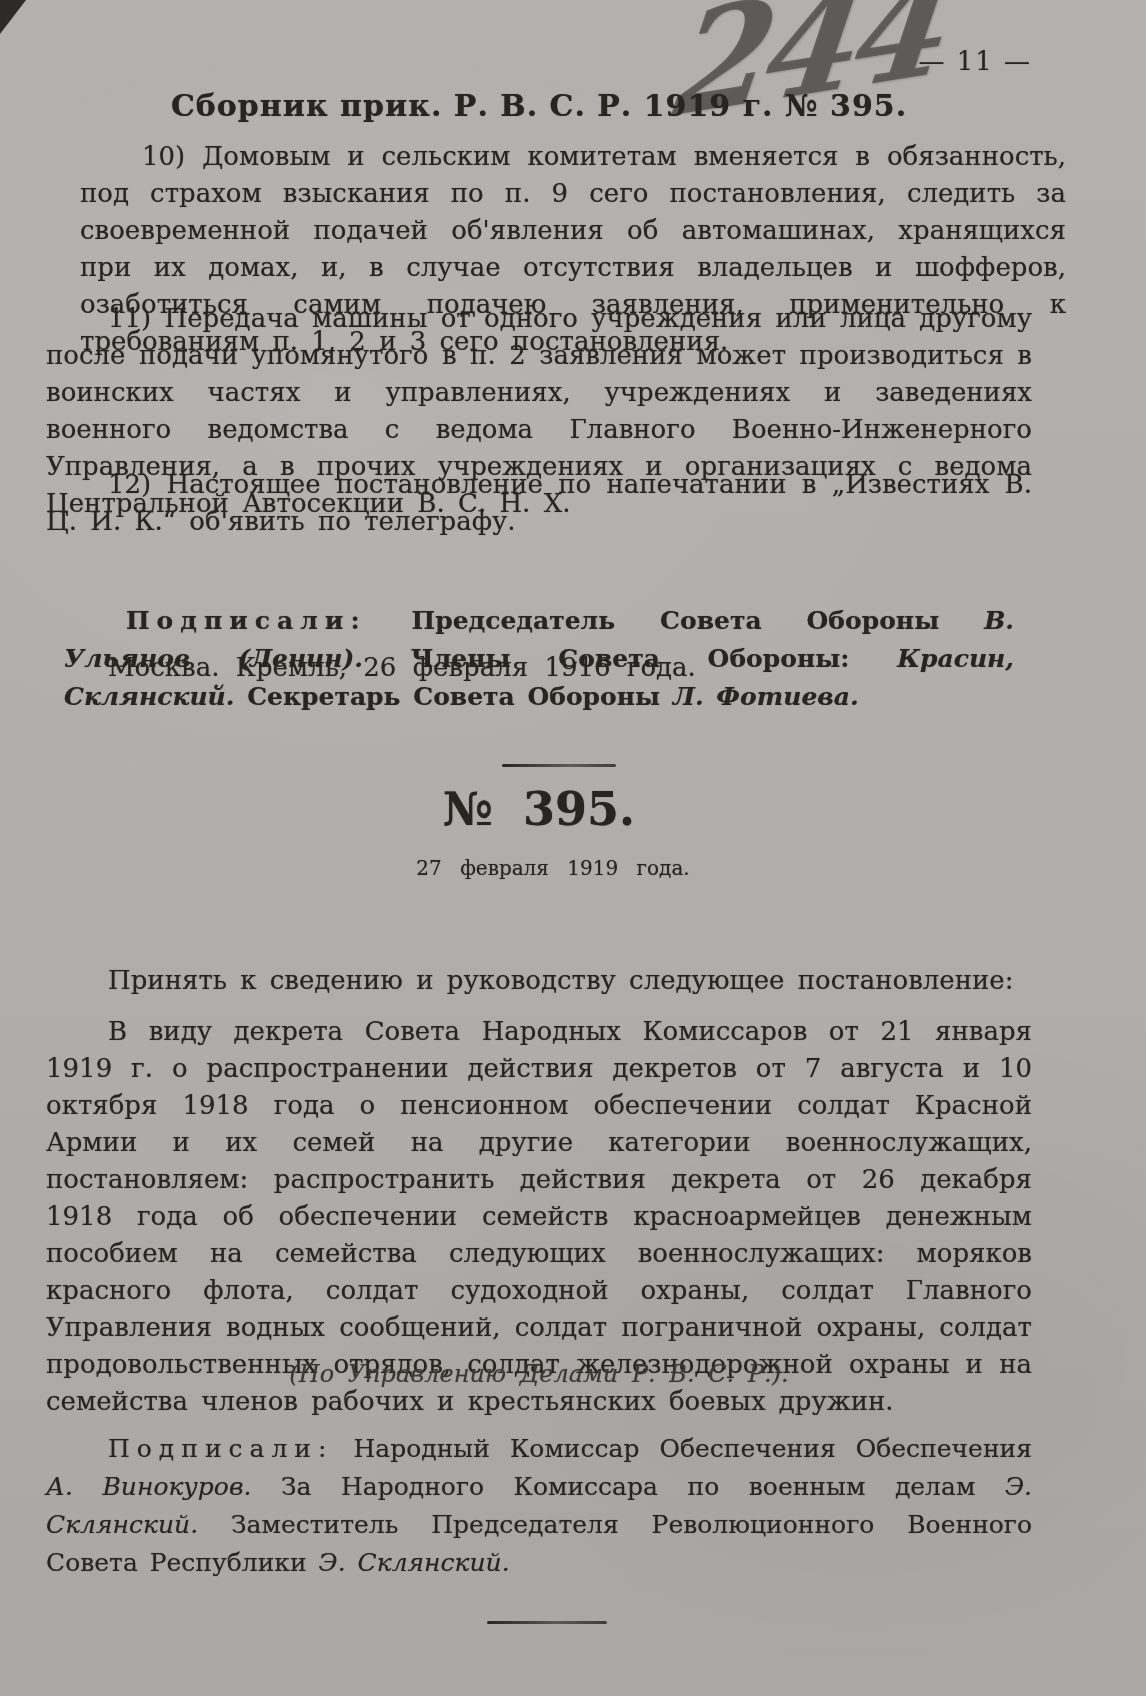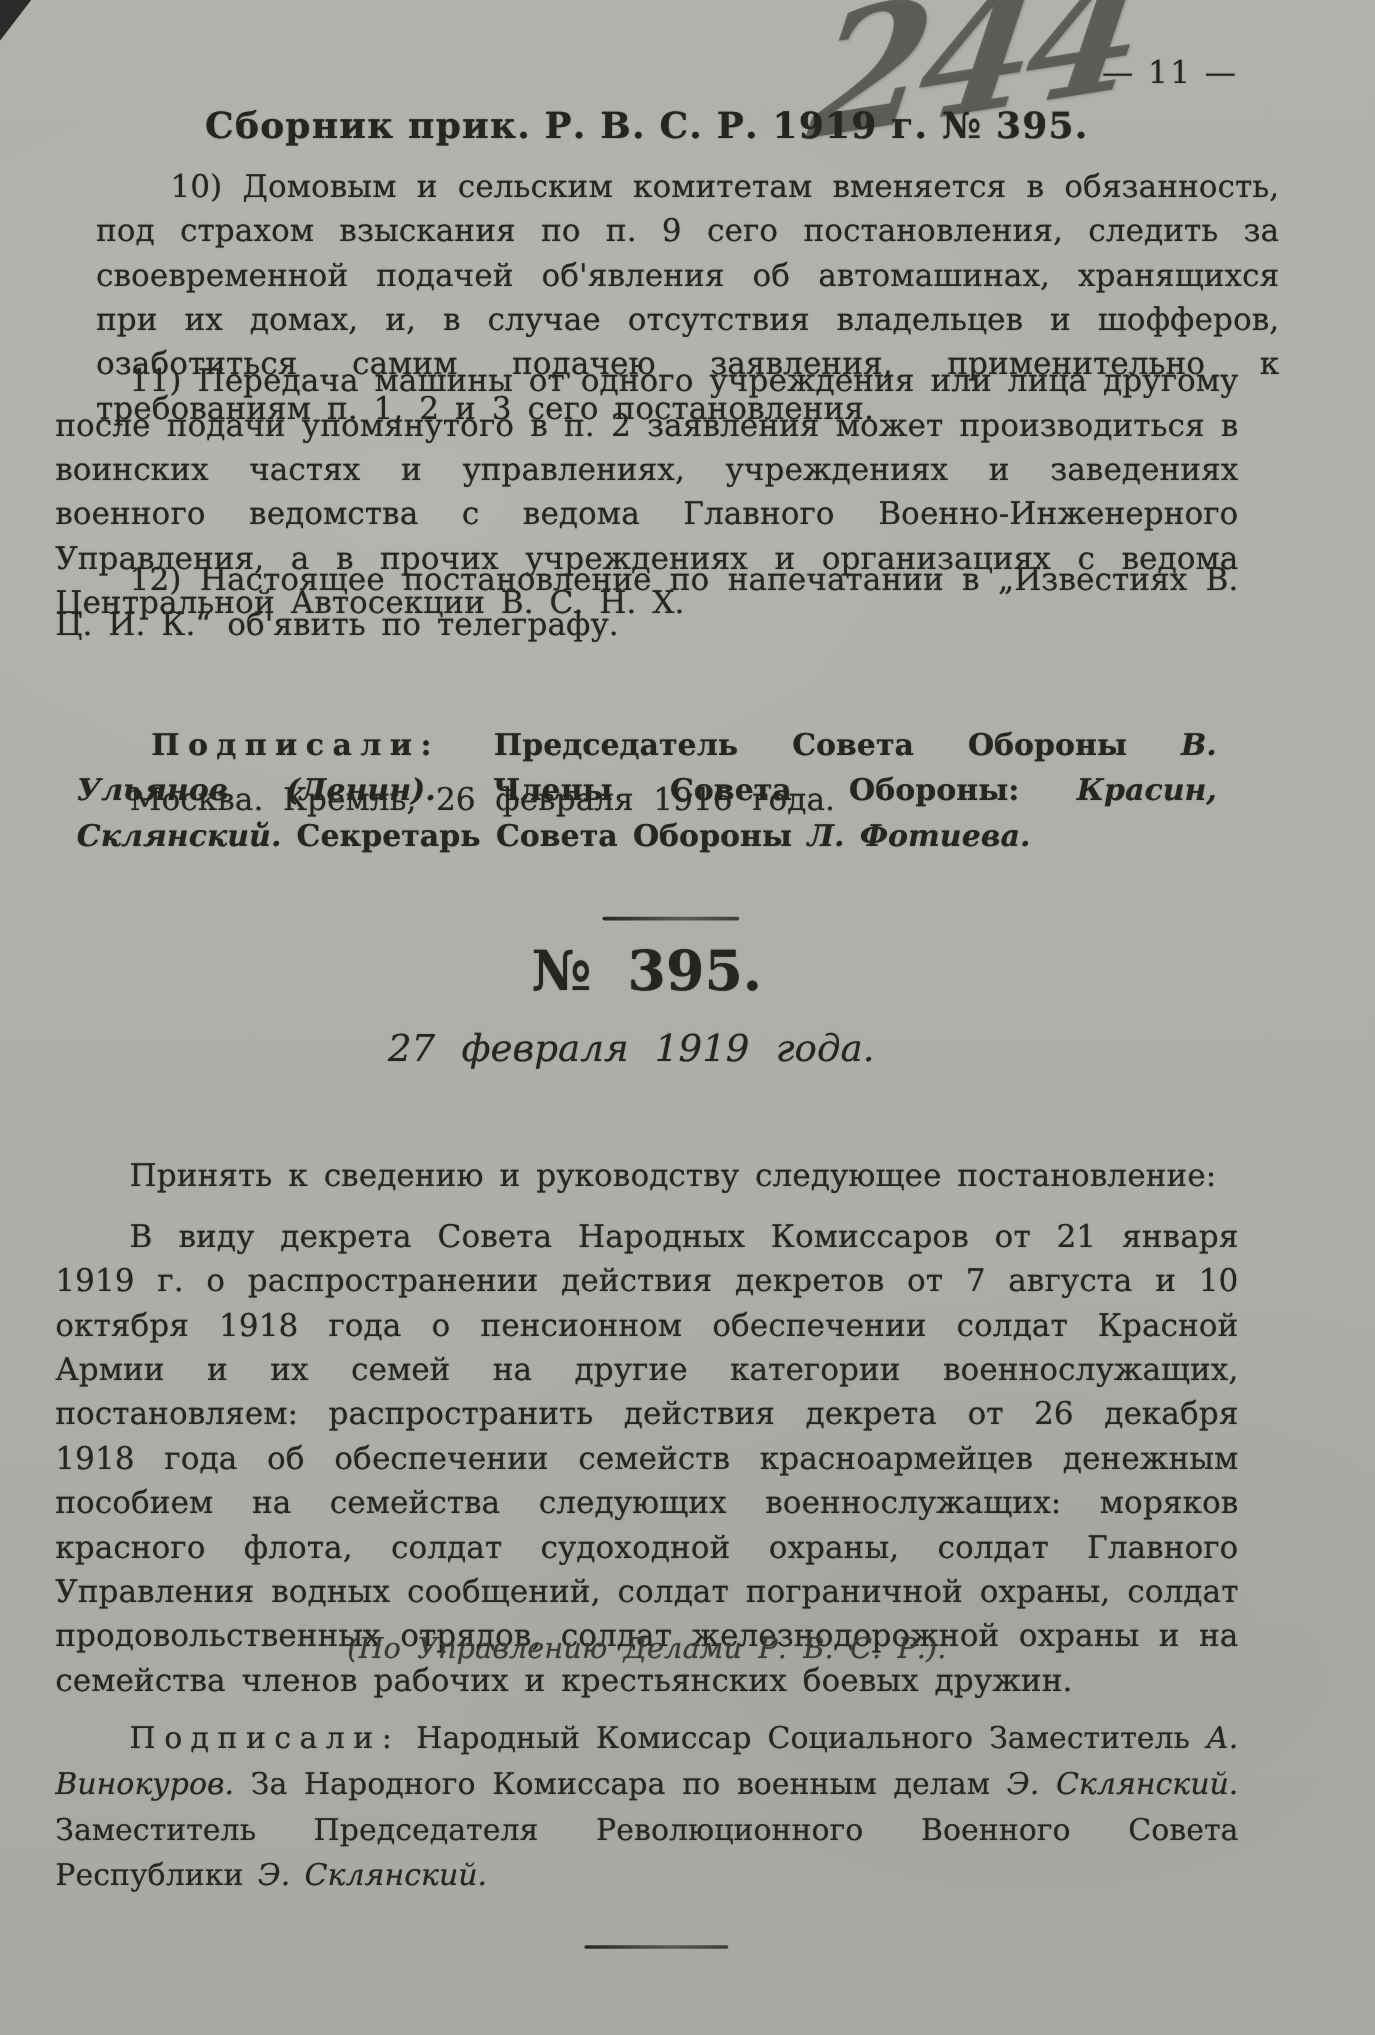--- a/index.html
+++ b/index.html
@@ -64,22 +64,22 @@
     background:linear-gradient(90deg,rgba(25,24,20,0.9),rgba(25,24,20,0.55) 60%,rgba(25,24,20,0.75));
     border-radius:2px;
   }
   .order-number{
     position:absolute;top:782px;left:46px;width:986px;
     text-align:center;font-size:46px;font-weight:bold;
     word-spacing:14px;
     text-shadow:0 0 1px rgba(20,20,16,0.6);
   }
   .order-date{
-    position:absolute;top:856px;left:33px;width:986px;
-    text-align:center;font-size:31px;font-style:italic;
+    position:absolute;top:856px;left:60px;width:986px;
+    text-align:center;font-size:20px;
     word-spacing:12px;
     text-shadow:0 0 1px rgba(38,37,31,0.5);
   }
   .attribution{
     position:absolute;top:1360px;left:46px;width:986px;
     text-align:center;font-size:24px;font-style:italic;
     word-spacing:6px;
     color:#3a3933;
     text-shadow:0 0 1px rgba(58,57,51,0.5);
   }
@@ -127,18 +127,18 @@
     <p class="body-text" style="margin:0;">Принять к сведению и руководству следующее постановление:</p>
   </div>
 
   <div class="col" style="top:1013px;">
     <p class="body-text" style="margin:0;">В виду декрета Совета Народных Комиссаров от 21 января 1919 г. о распространении действия декретов от 7 августа и 10 октября 1918 года о пенсионном обеспечении солдат Красной Армии и их семей на другие категории военнослужащих, постановляем: распространить действия декрета от 26 декабря 1918 года об обеспечении семейств красноармейцев денежным пособием на семейства следующих военнослужащих: моряков красного флота, солдат судоходной охраны, солдат Главного Управления водных сообщений, солдат пограничной охраны, солдат продовольственных отрядов, солдат железнодорожной охраны и на семейства членов рабочих и крестьянских боевых дружин.</p>
   </div>
 
   <div class="attribution">(По Управлению Делами Р. В. С. Р.).</div>
 
   <div class="col" style="top:1430px;">
-    <p class="sig-par" style="margin:0;"><span class="sig-label">Подписали:</span> <span>Народный Комиссар Социального Заместитель</span> <span class="ital">А. Винокуров.</span> <span>За Народного Комиссара по военным делам</span> <span class="ital">Э. Склянский.</span> <span>Заместитель Председателя Революционного Военного Совета Республики</span> <span class="ital">Э. Склянский.</span></p>
+    <p class="sig-par" style="margin:0;"><span class="sig-label">Подписали:</span> <span>Народный Комиссар Обеспечения Обеспечения</span> <span class="ital">А. Винокуров.</span> <span>За Народного Комиссара по военным делам</span> <span class="ital">Э. Склянский.</span> <span>Заместитель Председателя Революционного Военного Совета Республики</span> <span class="ital">Э. Склянский.</span></p>
   </div>
 
   <div class="divider" style="left:487px;top:1621px;width:120px;"></div>
 
 </div>
 
 </body></html>

